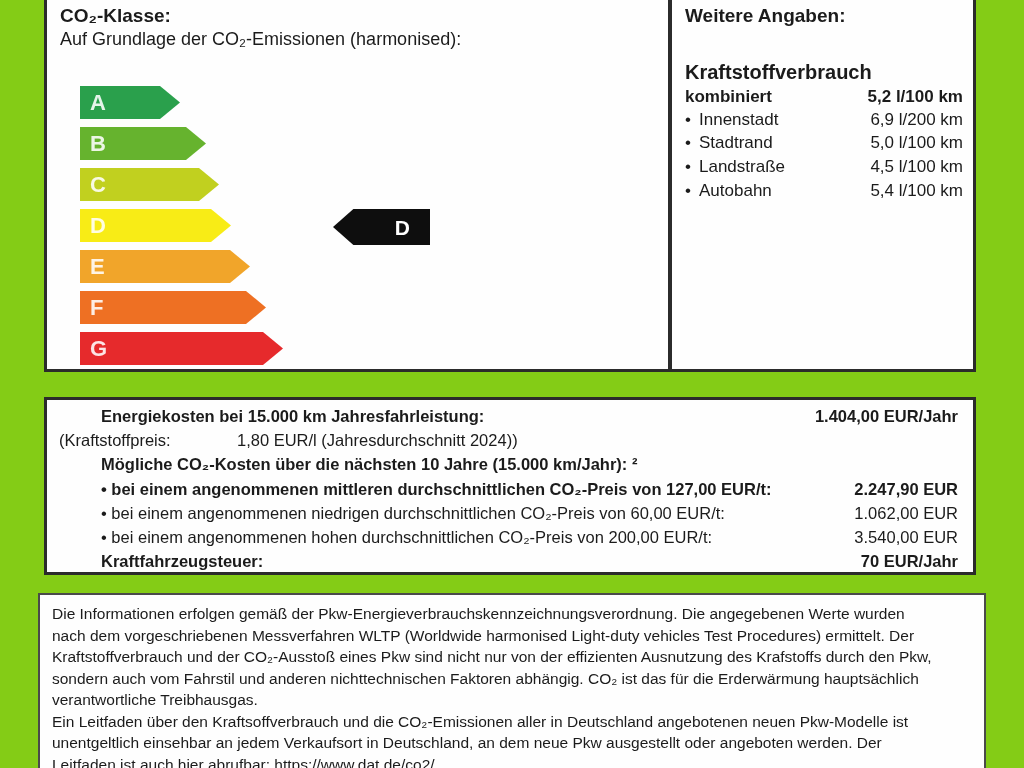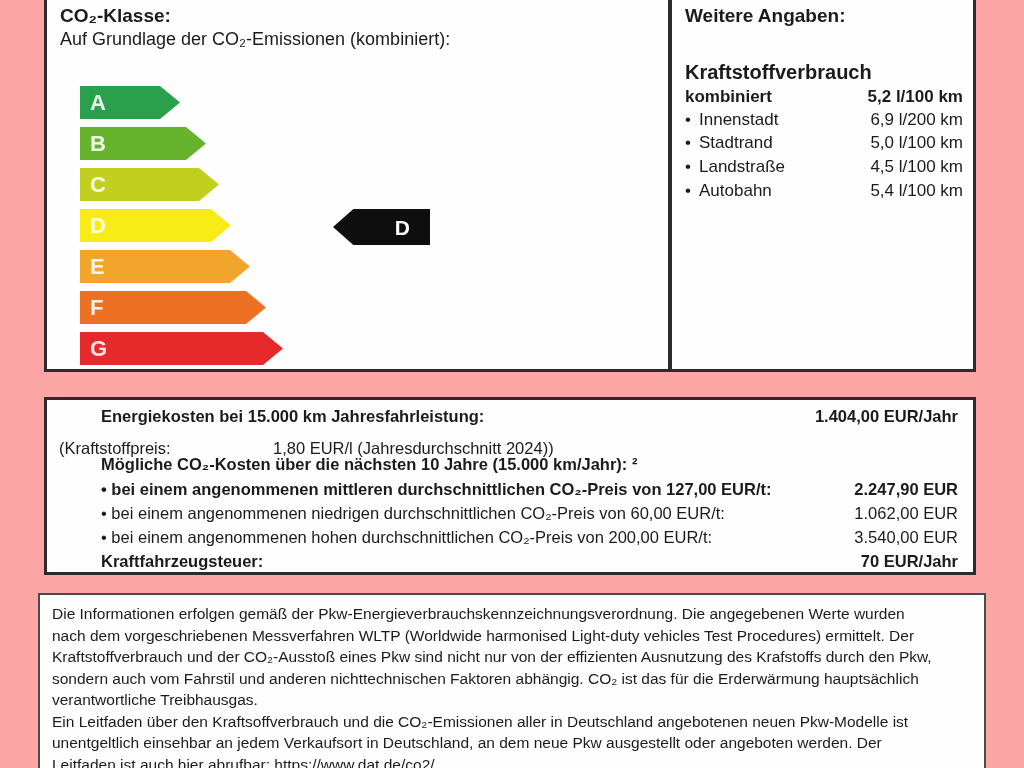--- a/index.html
+++ b/index.html
@@ -1,16 +1,16 @@
 <!DOCTYPE html>
 <html><head>
 <meta charset="utf-8">
 <style>
   html,body{margin:0;padding:0;background:#ffffff;}
-  #page{position:relative;width:1024px;height:768px;background:#fca5a5;overflow:hidden;
+  #page{position:relative;width:1024px;height:768px;background:#84cc16;overflow:hidden;
         font-family:"Liberation Sans",sans-serif;color:#1b1b1b;}
   .box{position:absolute;box-sizing:border-box;background:#fefefe;}
   
   #top-section{left:44px;top:-4px;width:932px;height:376px;border:3px solid #2b2b2b;}
   #top-divider{position:absolute;left:621px;top:0;width:4px;height:100%;background:#2b2b2b;}
   #co2-panel{position:absolute;left:0;top:0;width:621px;height:100%;}
   .panel-title{font-size:19px;font-weight:bold;}
   #co2-title{position:absolute;left:13px;top:6px;}
   #co2-subtitle{position:absolute;left:13px;top:30px;font-size:18px;}
   
@@ -37,36 +37,36 @@
   .cons-row .lbl{flex:1;}
   .cons-row .val{text-align:right;white-space:nowrap;}
   .cons-bold{font-weight:bold;}
   .cr0{top:86px;}.cr1{top:109px;}.cr2{top:132px;}.cr3{top:156px;}.cr4{top:180px;}
   
   #costs-box{left:44px;top:397px;width:932px;height:178px;border:3px solid #2b2b2b;}
   .cost-row{position:absolute;left:12px;right:15px;height:24px;display:flex;align-items:center;font-size:16.5px;}
   .cost-row .lbl{flex:1;white-space:nowrap;margin-left:42px;}
   .cost-row .val{text-align:right;white-space:nowrap;}
   .bold{font-weight:bold;}
-  .kr0{top:4px;}.kr1{top:36px;gap:36px;}.kr2{top:52px;}.kr3{top:77px;justify-content:flex-end;}.kr4{top:101px;}.kr5{top:125px;}.kr6{top:149px;}
+  .kr0{top:4px;}.kr1{top:28px;}.kr2{top:52px;}.kr3{top:77px;justify-content:flex-end;}.kr4{top:101px;}.kr5{top:125px;}.kr6{top:149px;}
   #fuelprice-a{display:inline-block;width:178px;}
   
   #legal-box{left:38px;top:593px;width:948px;height:210px;border:2px solid #4a4a4a;padding:8px 12px;}
   .legal-line{font-size:15.5px;line-height:21.5px;white-space:nowrap;}
 </style>
 </head>
 <body>
 
 <div id="page">
 
   <div id="top-section" class="box">
 
     <div id="co2-panel">
       <div id="co2-title" class="panel-title">CO₂-Klasse:</div>
-      <div id="co2-subtitle">Auf Grundlage der CO₂-Emissionen (kombiniert):</div>
+      <div id="co2-subtitle">Auf Grundlage der CO₂-Emissionen (harmonised):</div>
 
       <div class="arrow arrow-a" style="background-color: rgb(42, 160, 76);">
         <span class="ltr">A</span>
       </div>
       <div class="arrow arrow-b" style="background-color: rgb(102, 179, 46);">
         <span class="ltr">B</span>
       </div>
       <div class="arrow arrow-c" style="background-color: rgb(193, 208, 31);">
         <span class="ltr">C</span>
       </div>

